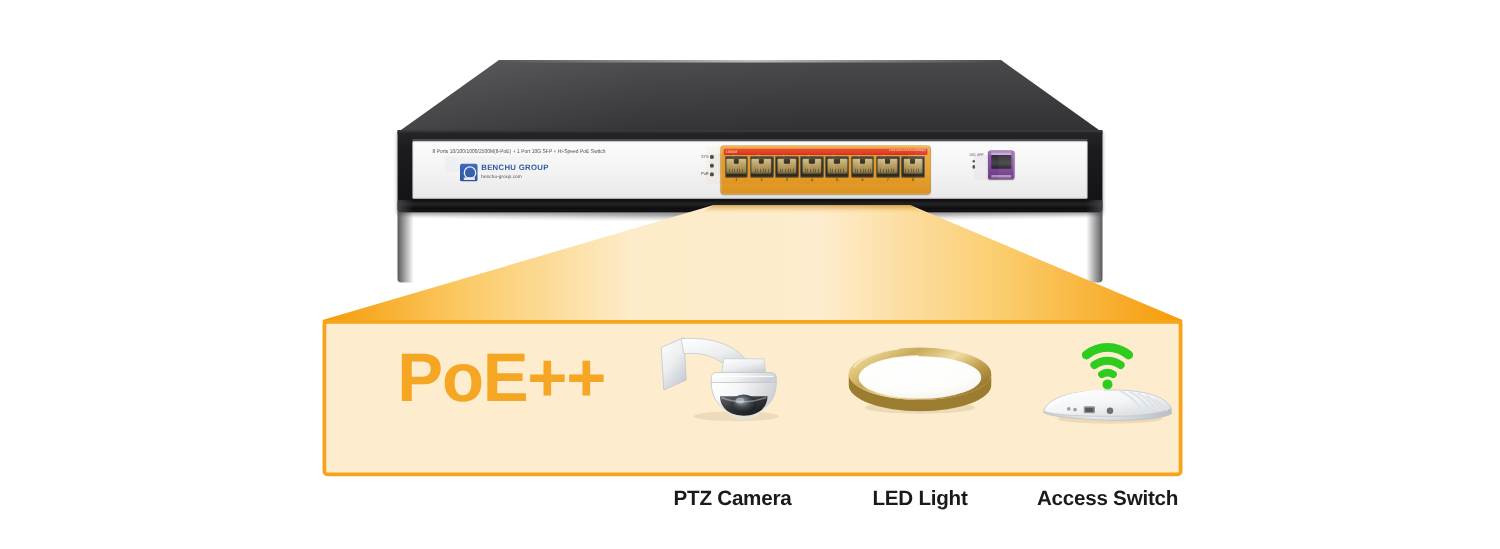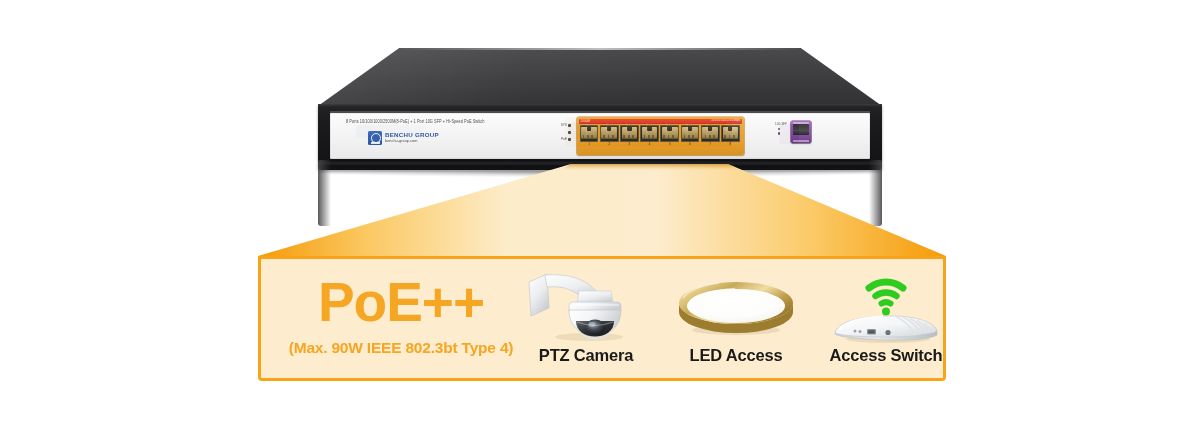--- a/index.html
+++ b/index.html
@@ -466,21 +466,22 @@
     align-items: flex-end;
     justify-content: space-around;
   }
   .device {
     width: 150px;
     height: 112px;
     position: relative;
     display: flex;
     flex-direction: column;
     align-items: center;
-    justify-content: center;
+    justify-content: flex-start;
+    gap: 48px;
   }
   .device-art {
     position: relative;
     width: 150px;
     height: 80px;
   }
   .device-label {
     font-size: 16.5px;
     font-weight: bold;
     color: #1a1a1a;
@@ -649,21 +650,20 @@
       <polygon points="313,0 470,0 688,92 0,92" fill="url(#coneFill)"></polygon>
       <polygon points="313,0 470,0 483,8 300,8" fill="url(#coneTopShade)"></polygon>
       <polygon points="0,92 688,92 688,96 0,96" fill="#f7a41b"></polygon>
     </svg>
   </div>
 
   <div class="callout">
 
     <div class="poe-block">
       <div class="poe-title">PoE++</div>
-      <div class="poe-sub">(Max. 90W IEEE 802.3bt Type 4)</div>
     </div>
 
     <div class="devices">
 
       <div class="device">
         <div class="device-art">
           <svg width="150" height="80" viewBox="0 0 150 80" xmlns="http://www.w3.org/2000/svg">
             <defs>
               <linearGradient id="camBody" x1="0" y1="0" x2="1" y2="0.3">
                 <stop offset="0" stop-color="#ffffff"></stop>
@@ -722,21 +722,21 @@
               </radialGradient>
             </defs>
             <ellipse cx="75" cy="66" rx="44" ry="5" fill="rgba(120,95,40,0.13)"></ellipse>
             <path d="M18 39 a57 21 0 0 0 114 0 v9 a57 21 0 0 1 -114 0 z" fill="#9c7c2f"></path>
             <ellipse cx="75" cy="39" rx="57" ry="21" fill="url(#ringG)"></ellipse>
             <ellipse cx="75" cy="42" rx="49" ry="17" fill="url(#diffG)"></ellipse>
             <path d="M30 36 a49 17 0 0 1 44 -11" stroke="rgba(255,255,255,0.85)" stroke-width="1.6" fill="none"></path>
             <path d="M22 34 a57 21 0 0 1 36 -15" stroke="rgba(255,255,255,0.55)" stroke-width="1.4" fill="none"></path>
           </svg>
         </div>
-        <div class="device-label">LED Access</div>
+        <div class="device-label">LED Light</div>
       </div>
 
       <div class="device">
         <div class="device-art">
           <svg width="150" height="80" viewBox="0 0 150 80" xmlns="http://www.w3.org/2000/svg">
             <defs>
               <linearGradient id="apTop" x1="0.1" y1="0" x2="0.9" y2="1">
                 <stop offset="0" stop-color="#ffffff"></stop>
                 <stop offset="0.5" stop-color="#f3f5f6"></stop>
                 <stop offset="1" stop-color="#d5d9dd"></stop>

